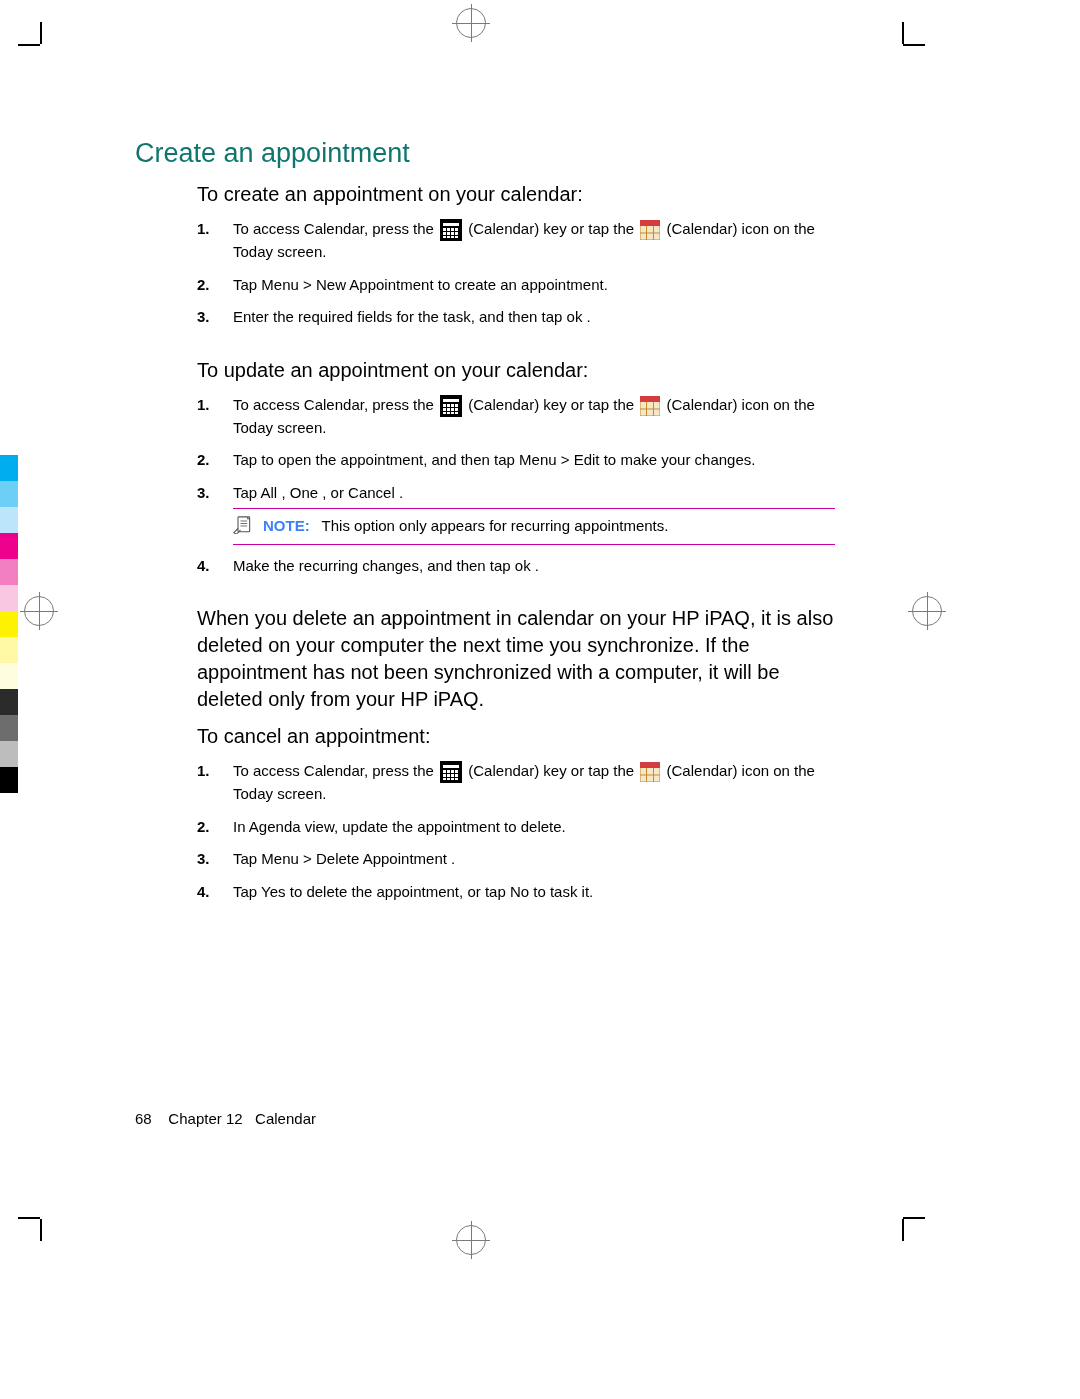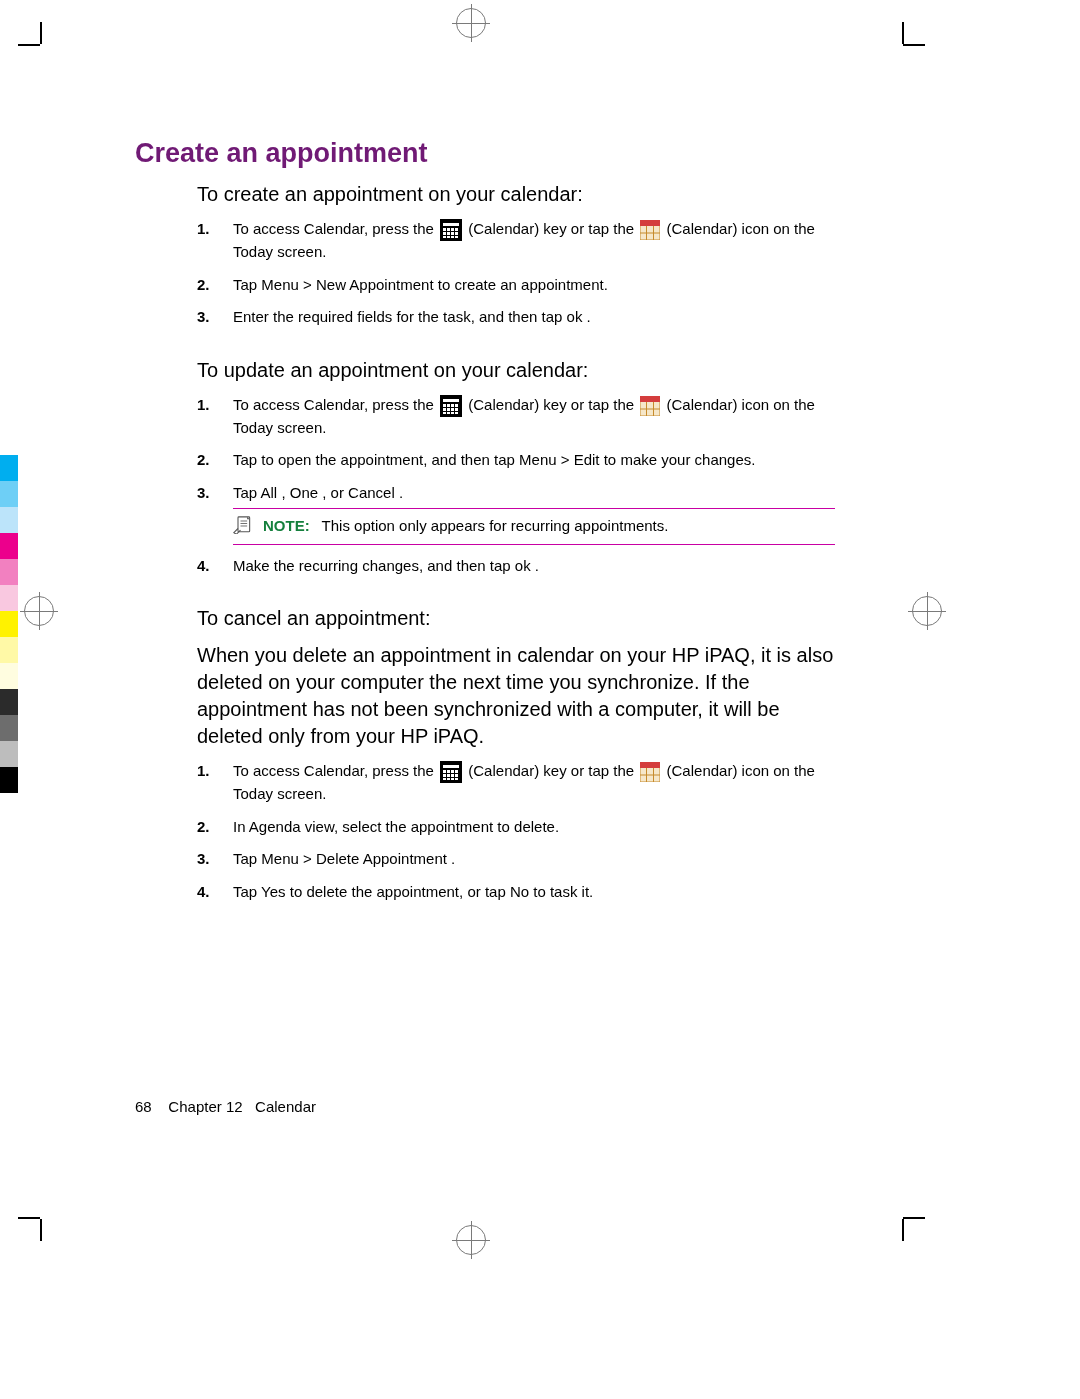--- a/index.html
+++ b/index.html
@@ -63,22 +63,22 @@
   }
   .colorbar div { height: 26px; }
   .content {
     position: absolute;
     left: 135px;
     top: 138px;
     width: 700px;
   }
   h1 {
     font-size: 27px;
-    font-weight: bold;
-    color: #701a75;
+    font-weight: normal;
+    color: #0f766e;
     margin: 0 0 12px 0;
     line-height: 1.15;
   }
   .intro {
     margin: 0 0 10px 62px;
     font-size: 20px;
     line-height: 1.35;
   }
   ol.steps {
     margin: 0 0 24px 62px;
@@ -127,29 +127,29 @@
     align-items: flex-start;
     gap: 10px;
   }
   .note-icon {
     flex: 0 0 auto;
     width: 20px;
     height: 20px;
     margin-top: 1px;
   }
   .note-label {
-    color: #15803d;
+    color: #3b82f6;
     font-weight: bold;
     margin-right: 8px;
   }
   .section { margin-bottom: 28px; }
   .footer {
     position: absolute;
     left: 135px;
-    bottom: 284px;
+    bottom: 272px;
     font-size: 15px;
   }
 </style>
 </head>
 <body>
 
 <svg width="0" height="0" style="position:absolute">
   <defs>
     <g id="calkey">
       <rect x="0" y="0" width="22" height="22" fill="#000"></rect>
@@ -292,40 +292,40 @@
         </li>
         <li><span class="num">4.</span>
           <span>Make the recurring changes, and then tap </span>
           <span class="b">ok</span>
           <span>.</span>
         </li>
       </ol>
     </div>
 
     <div class="section">
+      <p class="intro">When you delete an appointment in calendar on your HP iPAQ, it is also deleted on your computer the next time you synchronize. If the appointment has not been synchronized with a computer, it will be deleted only from your HP iPAQ.</p>
       <p class="intro">To cancel an appointment:</p>
-      <p class="intro">When you delete an appointment in calendar on your HP iPAQ, it is also deleted on your computer the next time you synchronize. If the appointment has not been synchronized with a computer, it will be deleted only from your HP iPAQ.</p>
       <ol class="steps">
         <li><span class="num">1.</span>
           <span>To access Calendar, press the </span>
           <span class="cal-key-icon"><svg viewBox="0 0 22 22">
                 <use href="#calkey"></use>
               </svg></span>
           <span> (Calendar) key or tap the </span>
           <span class="cal-today-icon"><svg viewBox="0 0 20 20">
                 <use href="#caltoday"></use>
               </svg></span>
           <span> (Calendar) icon on the </span>
           <span class="b">Today</span>
           <span> screen.</span>
         </li>
         <li><span class="num">2.</span>
           <span>In </span>
           <span class="b">Agenda</span>
-          <span> view, select the appointment to delete.</span>
+          <span> view, update the appointment to delete.</span>
         </li>
         <li><span class="num">3.</span>
           <span>Tap </span>
           <span class="b">Menu &gt; Delete Appointment</span>
           <span>.</span>
         </li>
         <li><span class="num">4.</span>
           <span>Tap </span>
           <span class="b">Yes</span>
           <span> to delete the appointment, or tap </span>

